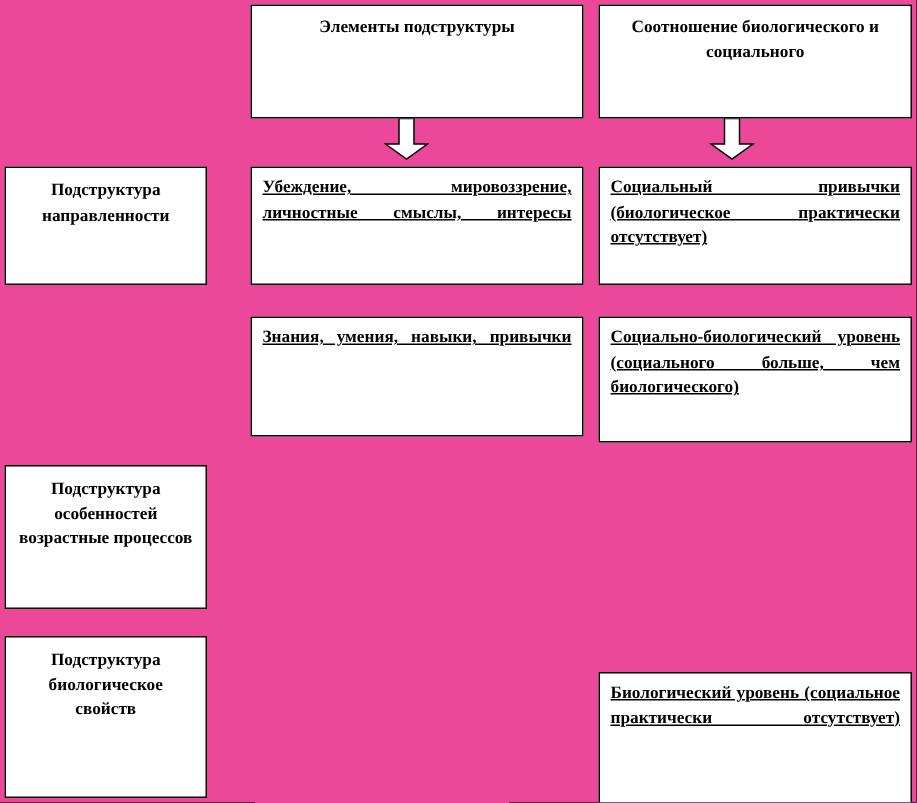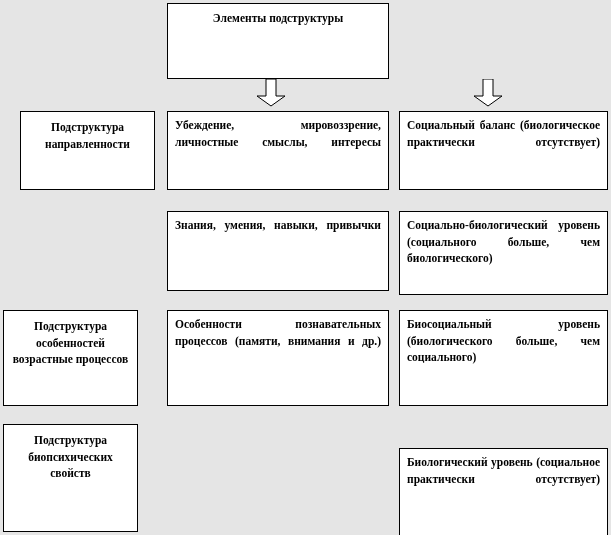--- a/index.html
+++ b/index.html
@@ -5,21 +5,21 @@
 <style>
   html, body {
     margin: 0;
     padding: 0;
     background: #000000;
   }
   #diagram {
     position: relative;
     width: 611px;
     height: 535px;
-    background: #e5e5e5;
+    background: #ec4899;
     overflow: hidden;
     font-family: "Liberation Serif", "DejaVu Serif", serif;
   }
 
   .box {
     position: absolute;
     background: #ffffff;
     border: 1px solid #000000;
     box-sizing: border-box;
     color: #000000;
@@ -45,20 +45,21 @@
     text-align: center;
     padding-top: 7px;
   }
 
   
   .content .txt {
     text-align: justify;
     text-justify: inter-word;
     -webkit-hyphens: none;
     hyphens: none;
+    text-decoration: underline;
   }
   .content .txt::after {
     content: "";
     display: inline-block;
     width: 100%;
   }
 
   
   .arrow {
     position: absolute;
@@ -73,68 +74,65 @@
 </style>
 </head>
 <body>
 
 <div id="diagram">
 
   <div class="box header" style="left:167px; top:3px; width:222px; height:76px;">
     <span class="txt">Элементы подструктуры</span>
   </div>
 
+  <div class="box header" style="left:399px; top:3px; width:209px; height:76px;">
+    <span class="txt">Соотношение биологического и социального</span>
+  </div>
 
   <div class="arrow" style="left:256px; top:79px;">
     <svg viewBox="0 0 30 28" preserveAspectRatio="none" aria-hidden="true">
       <polygon points="10,0 20,0 20,17 29,17 15,27 1,17 10,17" fill="#ffffff" stroke="#000000" stroke-width="1"></polygon>
     </svg>
   </div>
 
   <div class="arrow" style="left:473px; top:79px;">
     <svg viewBox="0 0 30 28" preserveAspectRatio="none" aria-hidden="true">
       <polygon points="10,0 20,0 20,17 29,17 15,27 1,17 10,17" fill="#ffffff" stroke="#000000" stroke-width="1"></polygon>
     </svg>
   </div>
 
-  <div class="box label-box" style="left:20px; top:111px; width:135px; height:79px;">
+  <div class="box label-box" style="left:3px; top:111px; width:135px; height:79px;">
     <span class="txt">Подструктура направленности</span>
   </div>
 
   <div class="box content" style="left:167px; top:111px; width:222px; height:79px;">
     <span class="txt">Убеждение, мировоззрение, личностные смыслы, интересы</span>
   </div>
 
   <div class="box content" style="left:399px; top:111px; width:209px; height:79px;">
-    <span class="txt">Социальный баланс (биологическое практически отсутствует)</span>
+    <span class="txt">Социальный привычки (биологическое практически отсутствует)</span>
   </div>
 
 
   <div class="box content" style="left:167px; top:211px; width:222px; height:80px;">
     <span class="txt">Знания, умения, навыки, привычки</span>
   </div>
 
   <div class="box content" style="left:399px; top:211px; width:209px; height:84px;">
     <span class="txt">Социально-биологический уровень (социального больше, чем биологического)</span>
   </div>
 
   <div class="box label-box" style="left:3px; top:310px; width:135px; height:96px;">
     <span class="txt">Подструктура особенностей возрастные процессов</span>
   </div>
 
-  <div class="box content" style="left:167px; top:310px; width:222px; height:96px;">
-    <span class="txt">Особенности познавательных процессов (памяти, внимания и др.)</span>
-  </div>
 
-  <div class="box content" style="left:399px; top:310px; width:209px; height:96px;">
-    <span class="txt">Биосоциальный уровень (биологического больше, чем социального)</span>
-  </div>
 
   <div class="box label-box" style="left:3px; top:424px; width:135px; height:108px;">
-    <span class="txt">Подструктура биопсихических свойств</span>
+    <span class="txt">Подструктура биологическое свойств</span>
   </div>
 
 
   <div class="box content" style="left:399px; top:448px; width:209px; height:108px;">
     <span class="txt">Биологический уровень (социальное практически отсутствует)</span>
   </div>
 
 </div>
 
 </body></html>

